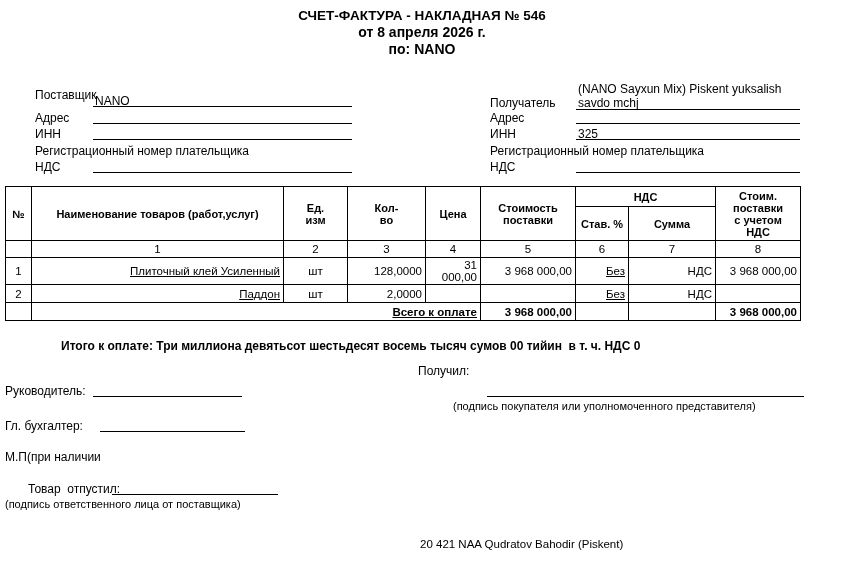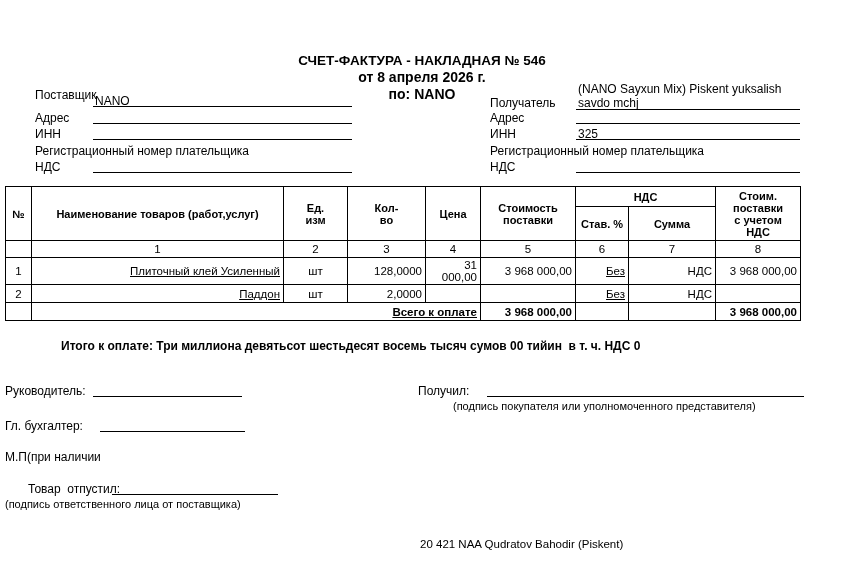--- a/index.html
+++ b/index.html
@@ -3,21 +3,21 @@
 <meta charset="utf-8">
 <style>
   * { margin:0; padding:0; box-sizing:border-box; }
   html,body { background:#fff; }
   .page {
     position:relative; width:866px; height:567px; background:#ffffff;
     font-family:"Liberation Sans", sans-serif; color:#000; overflow:hidden;
   }
   .abs { position:absolute; }
   
-  .doc-header { top:7px; left:0; width:844px; text-align:center; font-weight:bold;margin-top:45px; }
+  .doc-header { top:7px; left:0; width:844px; text-align:center; font-weight:bold; }
   .doc-title { font-size:13.5px; line-height:17px; }
   .doc-sub   { font-size:14px; line-height:17px; }
   
   .lbl { font-size:12px; white-space:nowrap; }
   .val { font-size:12px; white-space:nowrap; }
   .uline { border-bottom:1px solid #000; }
   
   table.invoice { border-collapse:collapse; table-layout:fixed; font-size:11.5px; }
   table.invoice th, table.invoice td {
     border:1px solid #000; padding:1px 3px; overflow:hidden; vertical-align:middle;
@@ -156,21 +156,21 @@
       <td class="r b">3 968 000,00</td>
     </tr>
   </tbody>
     </table>
 
   <div class="abs summary" style="left:37px; top:339px;">Итого к оплате: Три миллиона девятьсот шестьдесят восемь тысяч сумов 00 тийин  в т. ч. НДС 0</div>
 
   <div class="abs foot-lbl" style="left:5px; top:384px;">Руководитель:</div>
   <div class="abs uline" style="left:93px; top:384px; width:149px; height:13px;"></div>
 
-  <div class="abs foot-lbl" style="left:418px; top:384px;">Получил:</div>
+  <div class="abs foot-lbl" style="left:418px; top:364px;">Получил:</div>
   <div class="abs uline" style="left:487px; top:384px; width:317px; height:13px;"></div>
   <div class="abs caption" style="left:453px; top:400px;">(подпись покупателя или уполномоченного представителя)</div>
 
   <div class="abs foot-lbl" style="left:5px; top:419px;">Гл. бухгалтер:</div>
   <div class="abs uline" style="left:100px; top:419px; width:145px; height:13px;"></div>
 
   <div class="abs foot-lbl clip" style="left:5px; top:450px; width:120px;">М.П(при наличии</div>
 
   <div class="abs foot-lbl" style="left:5px; top:482px;margin-left:23px;">Товар  отпустил:</div>
   <div class="abs uline" style="left:112px; top:482px; width:166px; height:13px;"></div>

